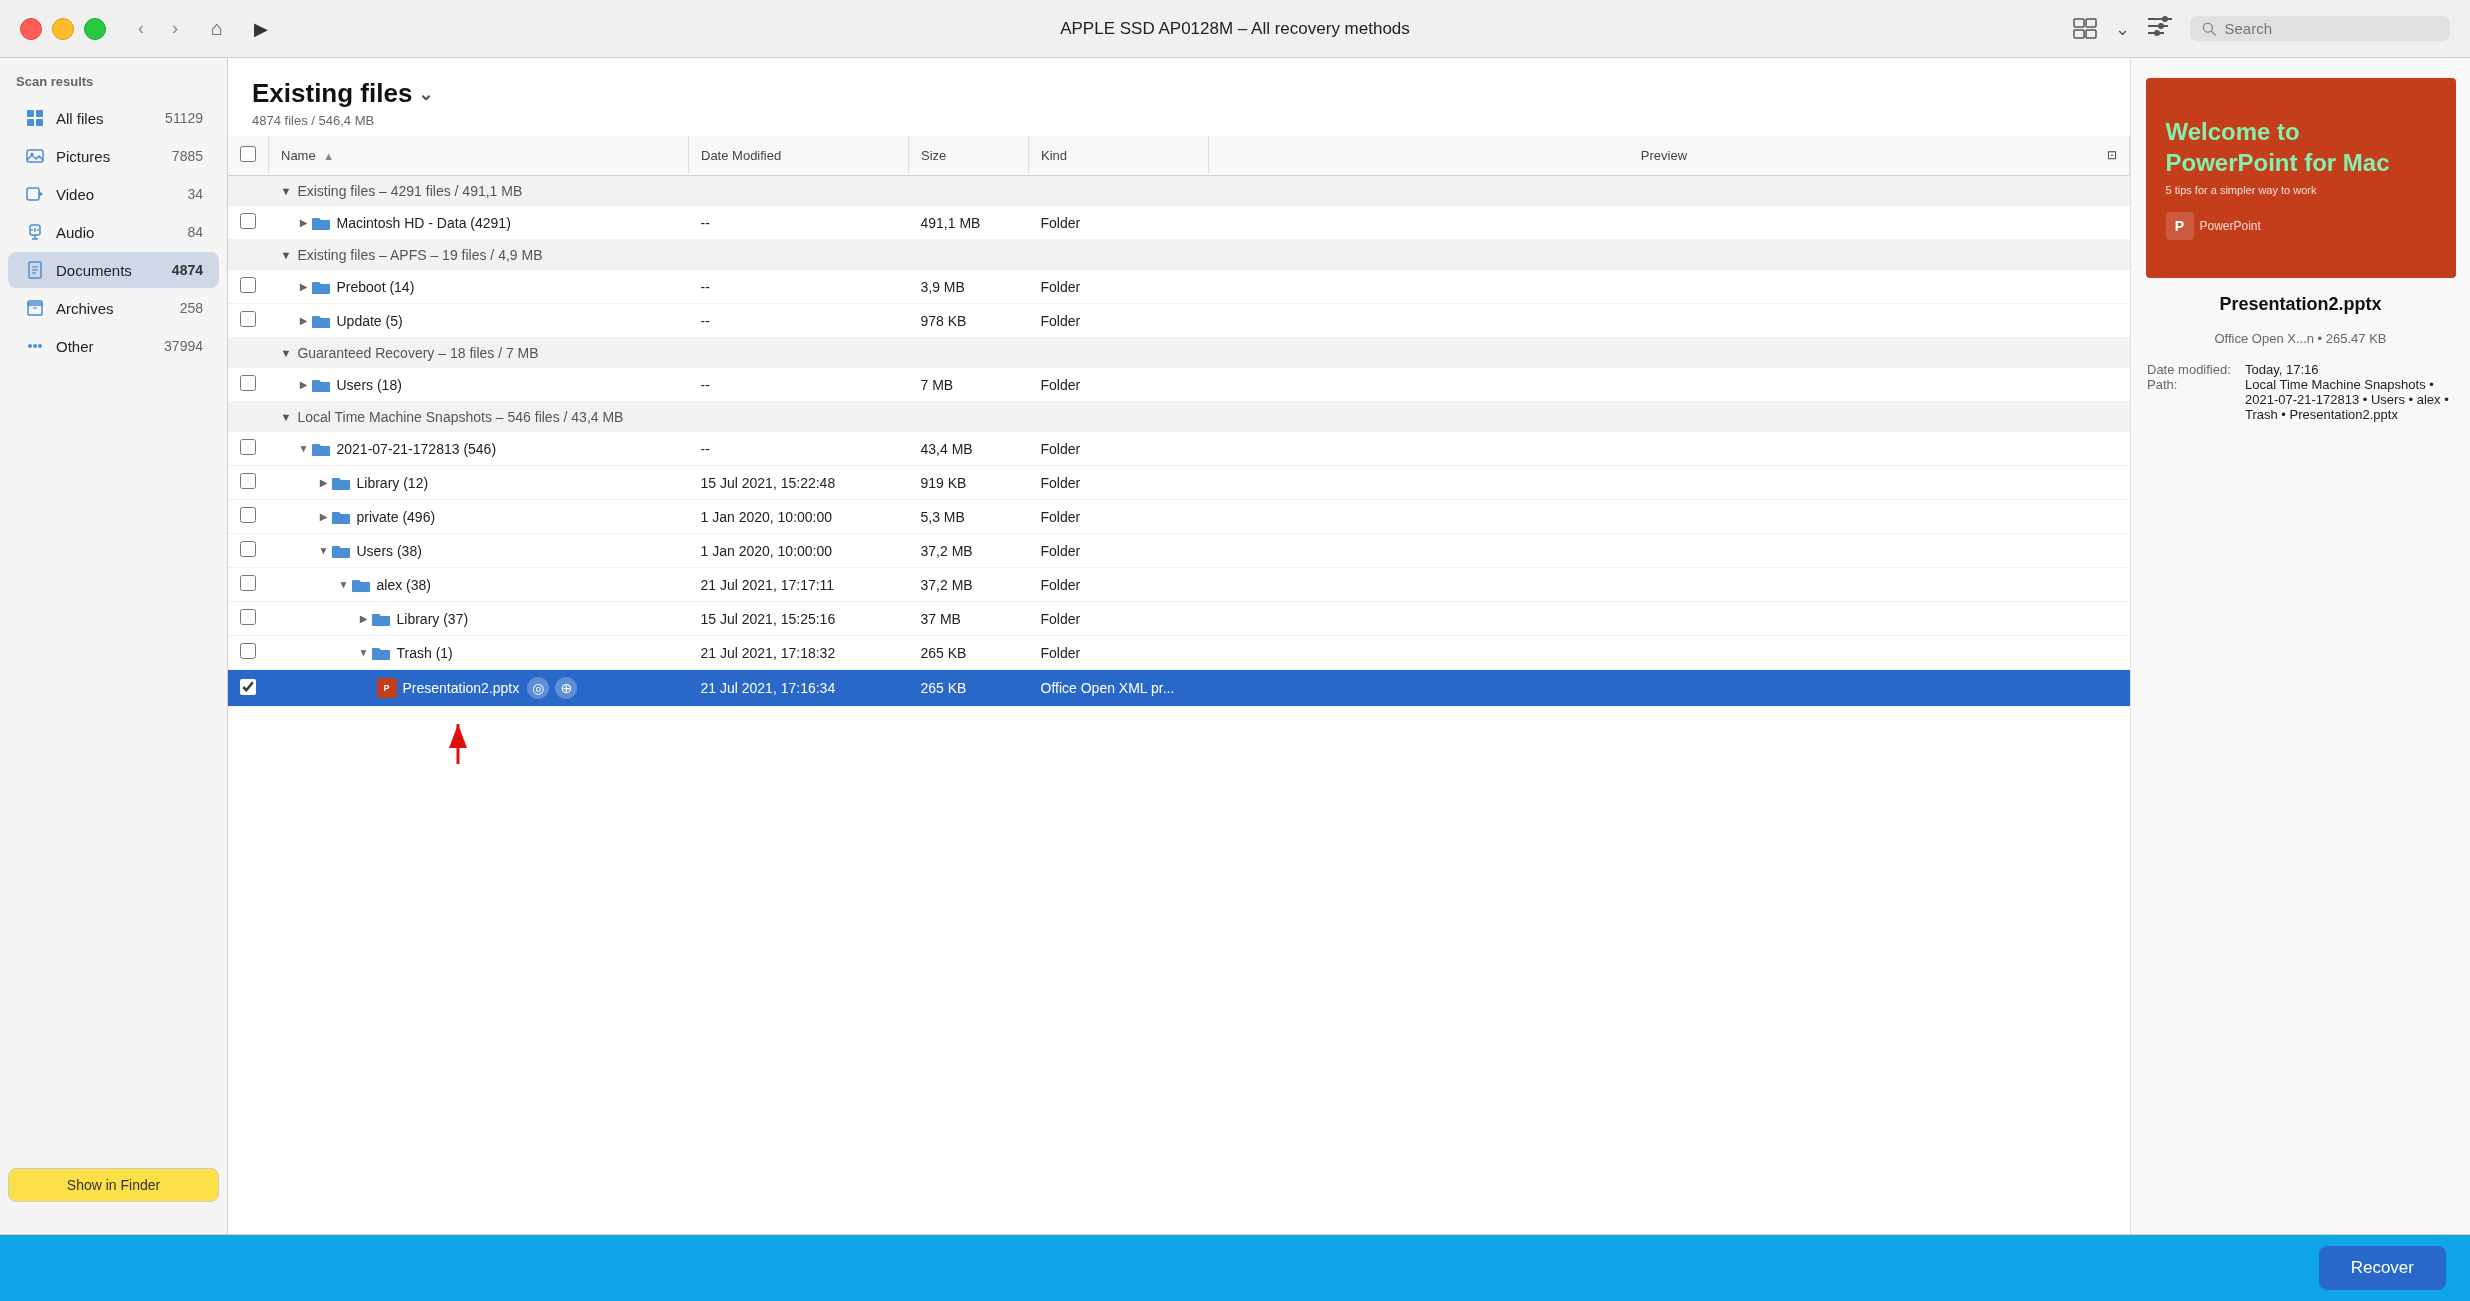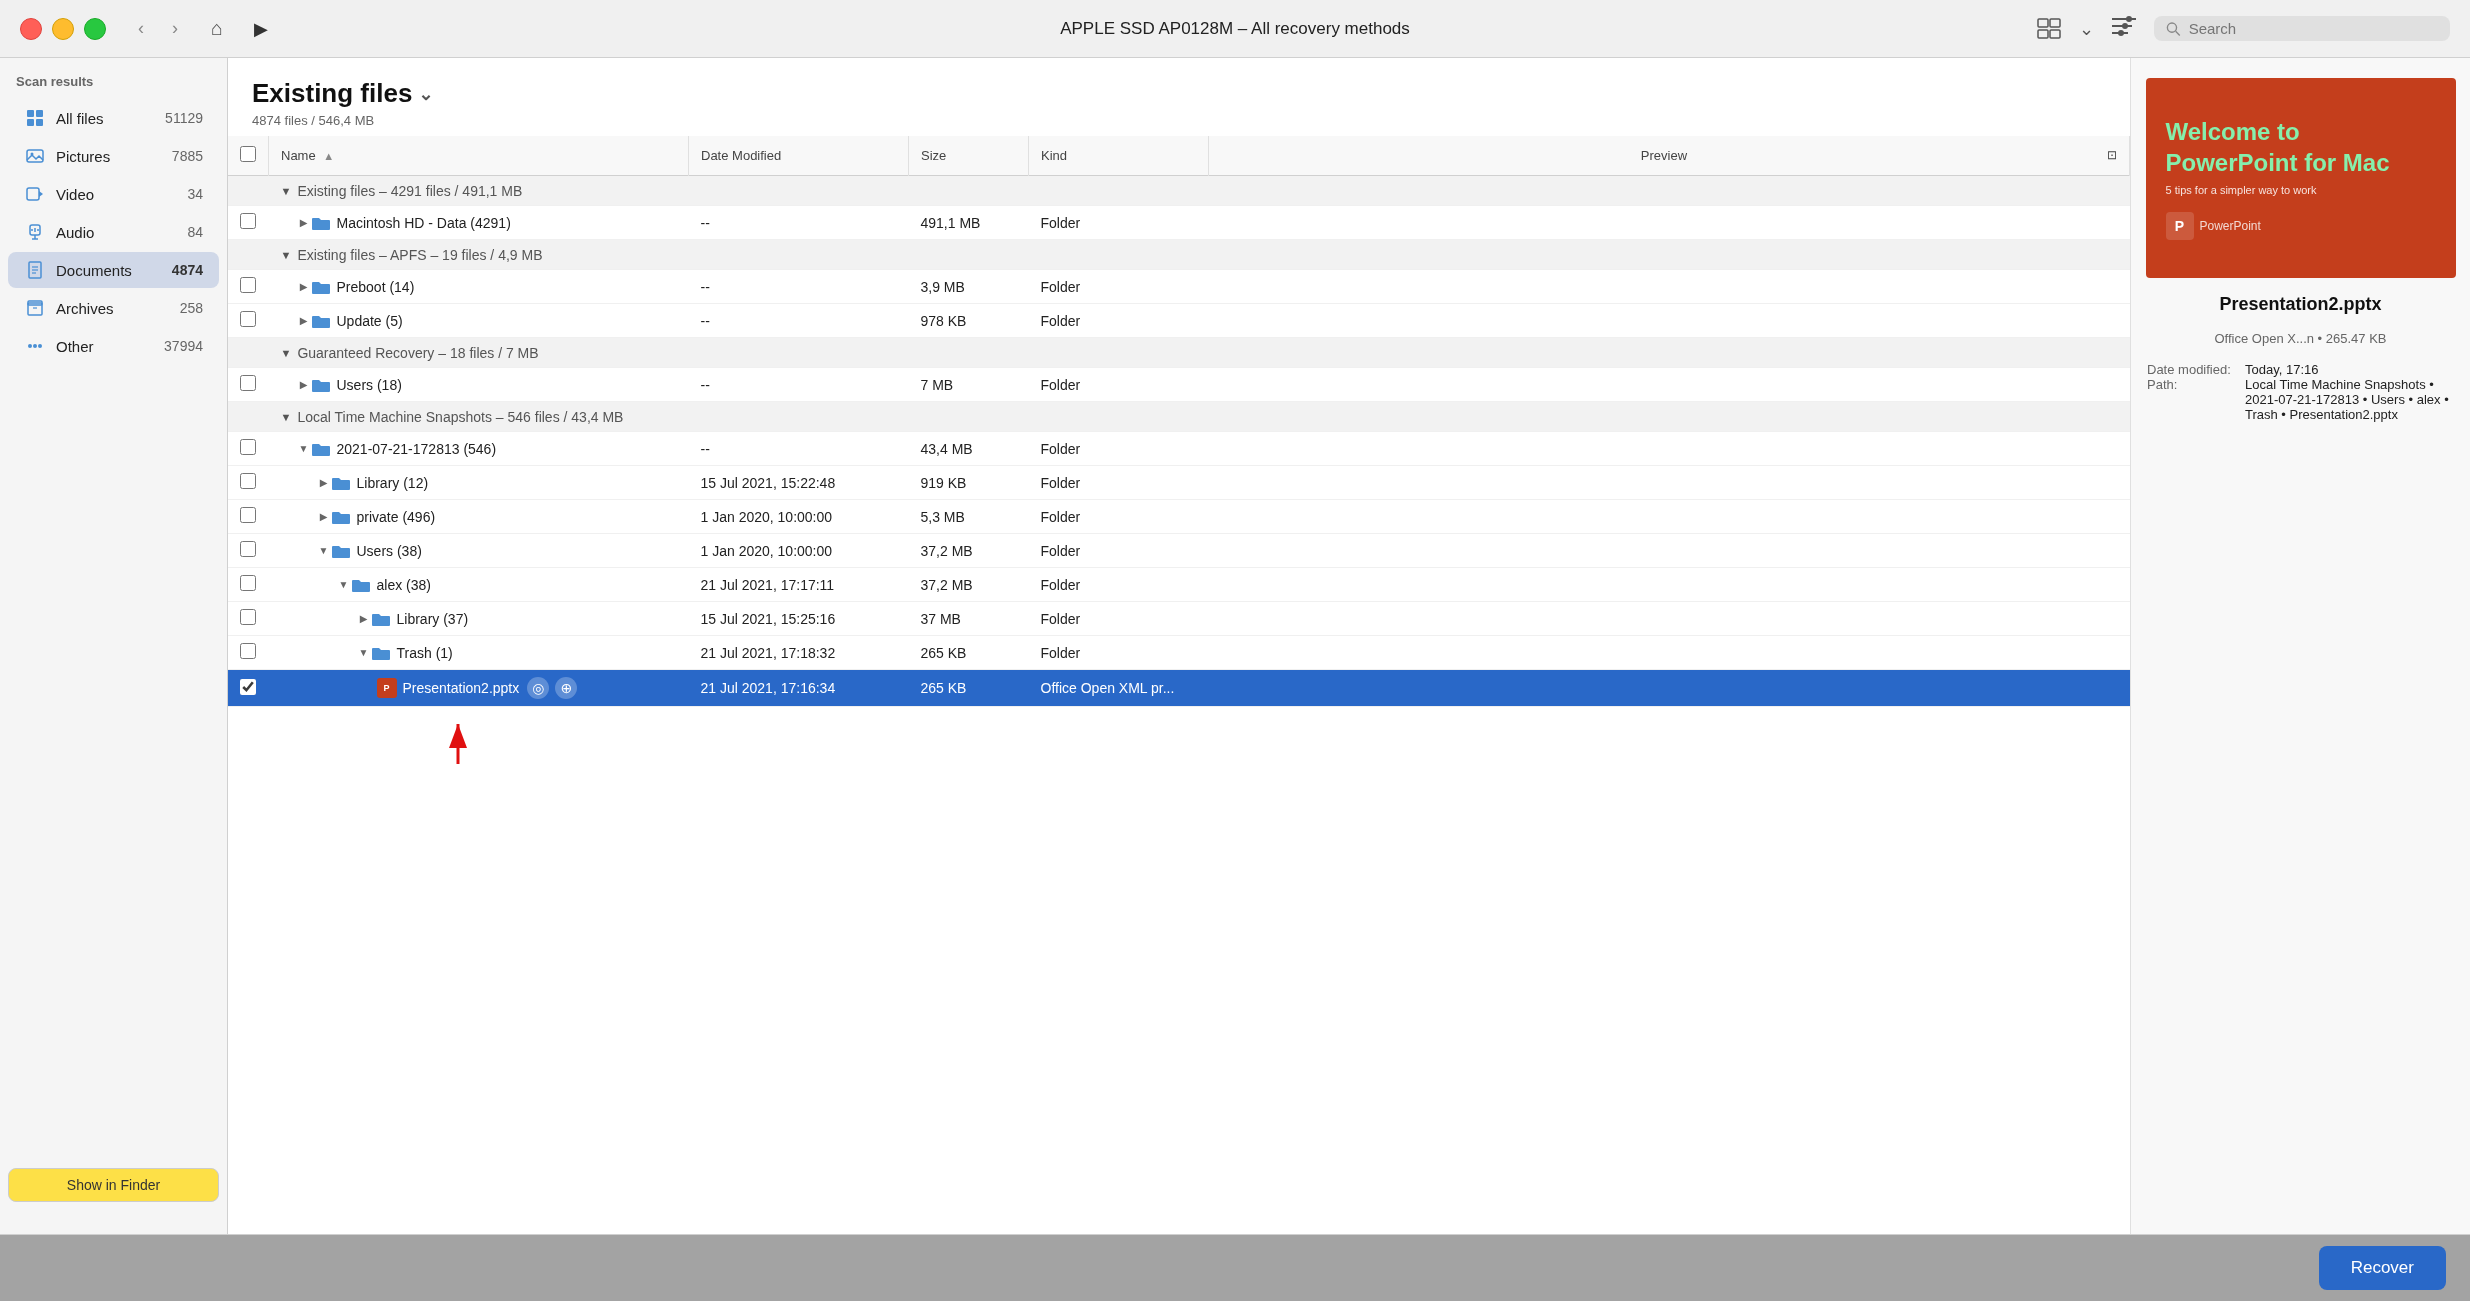--- a/index.html
+++ b/index.html
@@ -97,21 +97,21 @@
       font-size: 20px;
       color: #555;
     }
     .search-box {
       display: flex;
       align-items: center;
       background: #e0e0e0;
       border-radius: 8px;
       padding: 4px 12px;
       gap: 8px;
-      width: 296px;
+      width: 260px;
     }
     .search-box input {
       border: none;
       background: transparent;
       font-size: 15px;
       color: #333;
       outline: none;
       width: 100%;
     }
 
@@ -436,21 +436,21 @@
       min-width: 90px;
     }
     .preview-detail-value {
       color: #222;
       flex: 1;
     }
 
     
     .bottom-bar {
       height: 67px;
-      background: #a3a3a3;
+      background: #0ea5e9;
       border-top: 1px solid #d0d0d0;
       display: flex;
       align-items: center;
       justify-content: flex-end;
       padding: 0 24px;
       flex-shrink: 0;
     }
     .recover-btn {
       background: #2968c8;
       color: white;

